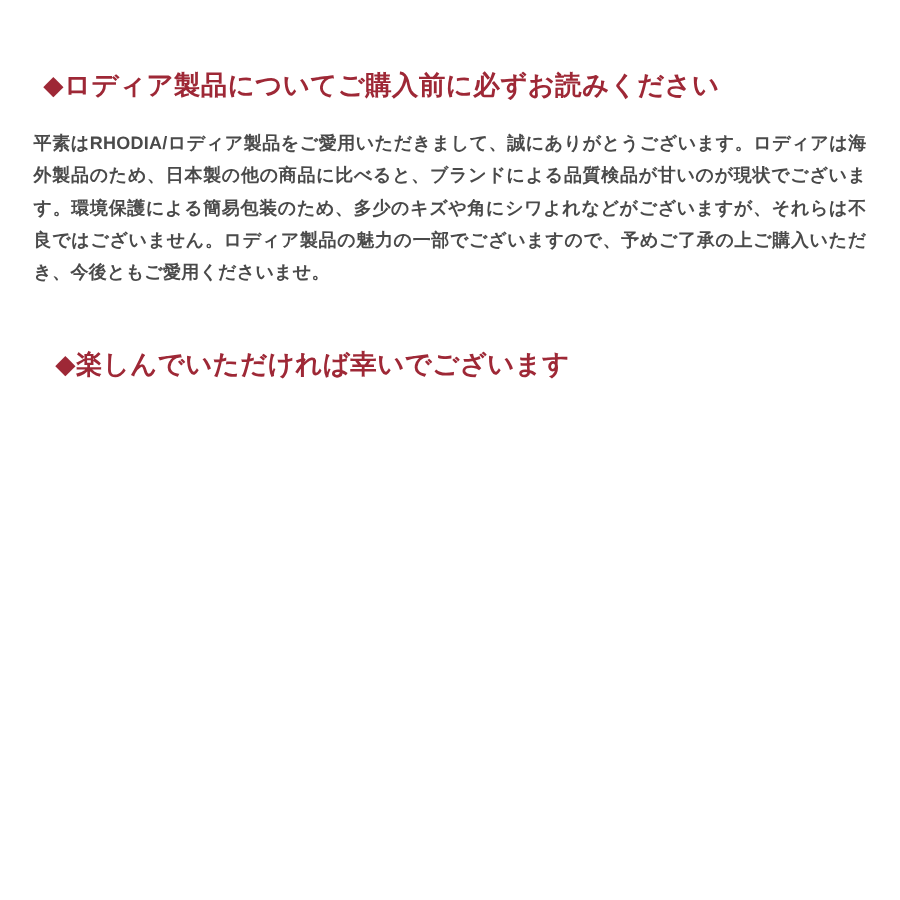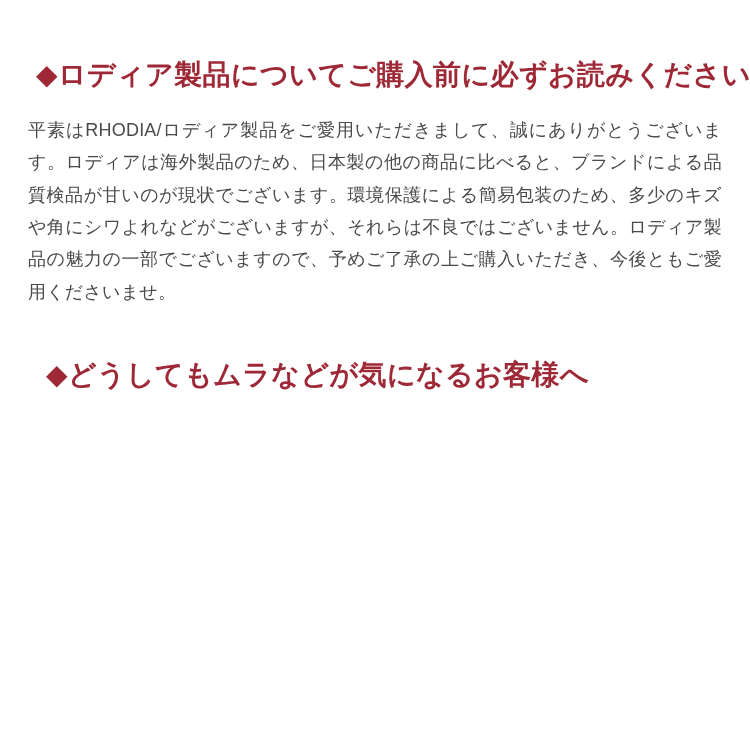--- a/index.html
+++ b/index.html
@@ -19,41 +19,42 @@
     height: 750px;
     box-sizing: border-box;
     padding: 56px 28px 0 28px;
     position: relative;
   }
   .section {
     margin-bottom: 10px;
   }
   .section-heading {
     color: #9e2836;
-    font-size: 28px;
+    font-size: 22px;
     font-weight: bold;
     letter-spacing: 0.4px;
     line-height: 1.35;
     margin: 0 0 20px 0;
     white-space: nowrap;
   }
   .heading-1 {
     padding-left: 8px;
   }
   .heading-2 {
     padding-left: 18px;
   }
   .body-text {
-    font-size: 18px;
+    font-size: 15px;
     line-height: 1.80;
     color: #4a4a4a;
     letter-spacing: 0.2px;
     text-align: justify;
     text-justify: inter-character;
     margin: 0;
+    font-weight: bold;
   }
   .gap {
     height: 38px;
   }
   .bottom-pad {
     height: 40px;
   }
 </style>
 </head>
 <body>
@@ -61,18 +62,18 @@
 <div class="page">
 
   <div class="section">
     <h2 class="section-heading heading-1">◆ロディア製品についてご購入前に必ずお読みください</h2>
     <p class="body-text">平素はRHODIA/ロディア製品をご愛用いただきまして、誠にありがとうございます。ロディアは海外製品のため、日本製の他の商品に比べると、ブランドによる品質検品が甘いのが現状でございます。環境保護による簡易包装のため、多少のキズや角にシワよれなどがございますが、それらは不良ではございません。ロディア製品の魅力の一部でございますので、予めご了承の上ご購入いただき、今後ともご愛用くださいませ。</p>
   </div>
 
   <div class="gap"></div>
 
   <div class="section">
-    <h2 class="section-heading heading-2">◆どうしてもムラなどが気になるお客様へ</h2>
+    <h2 class="section-heading heading-2">◆楽しんでいただければ幸いでございます</h2>
   </div>
 
   <div class="bottom-pad"></div>
 
 </div>
 
 </body></html>

